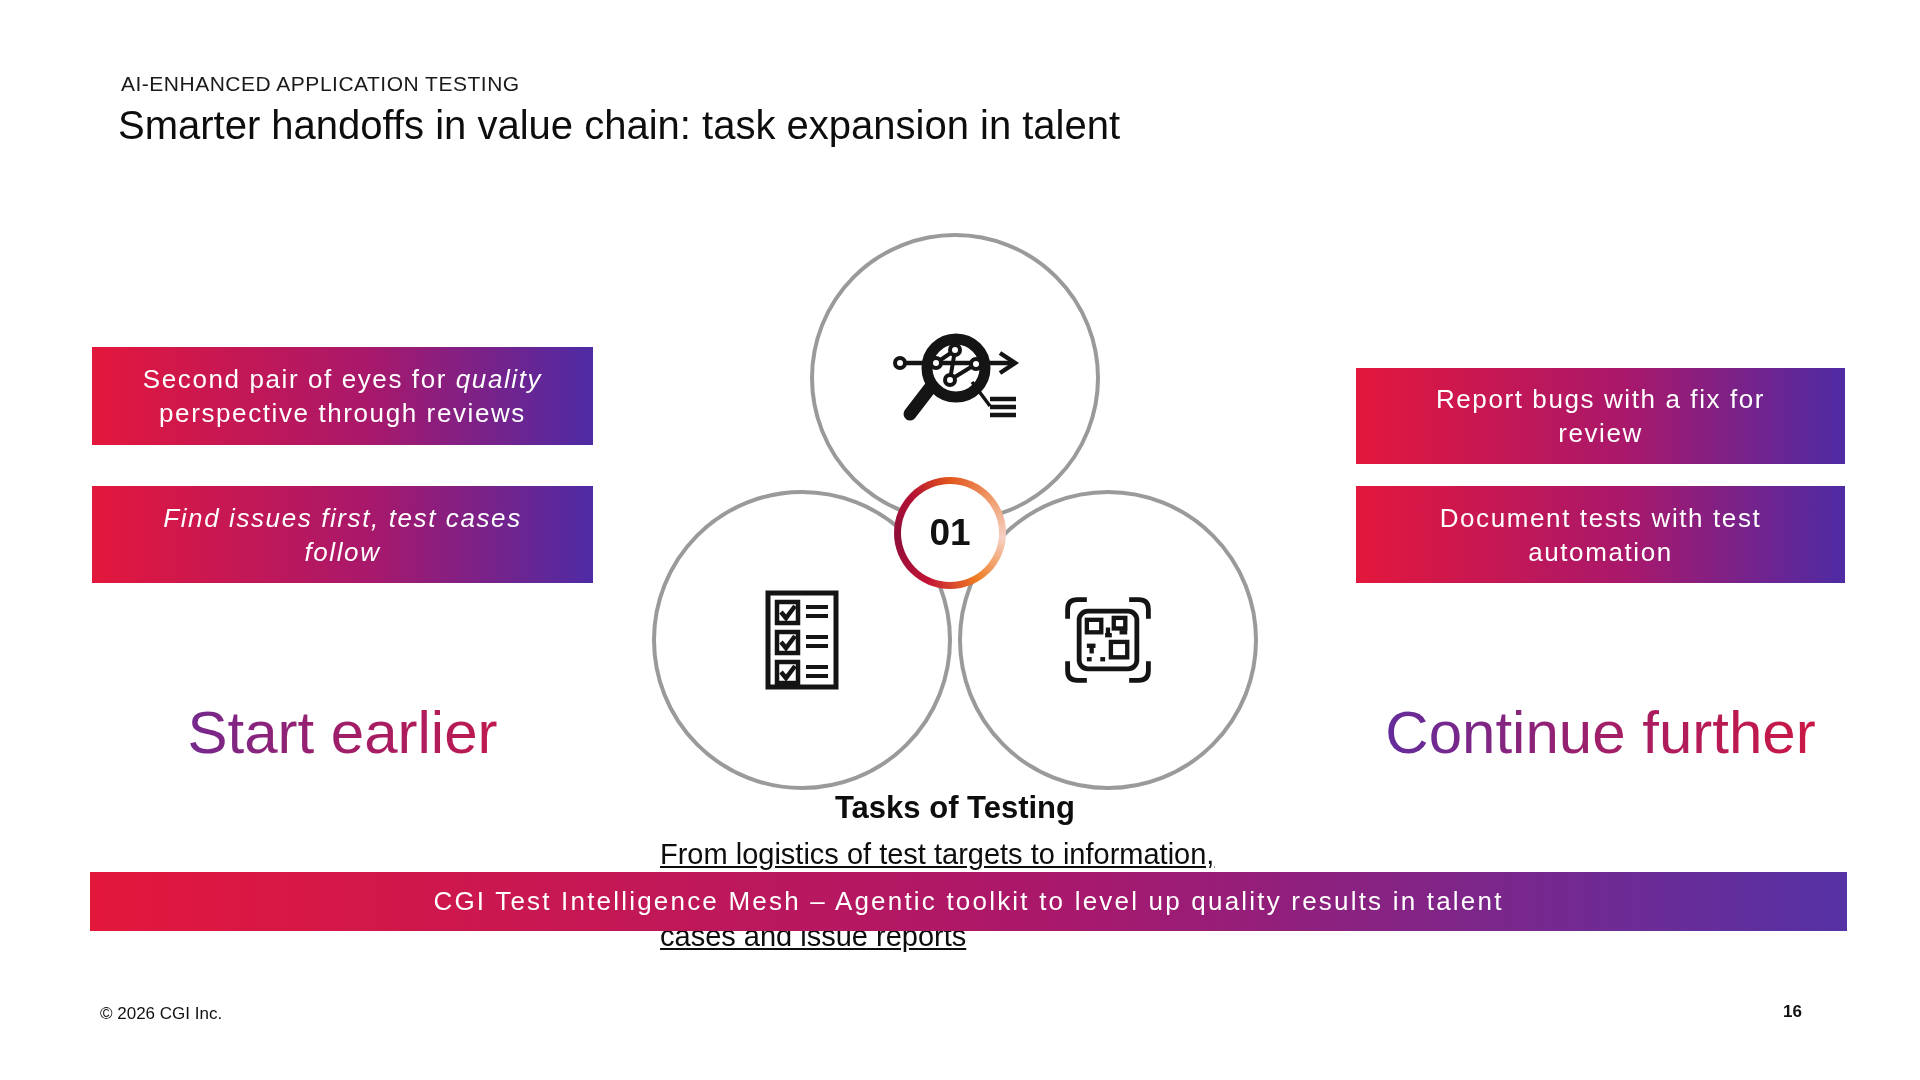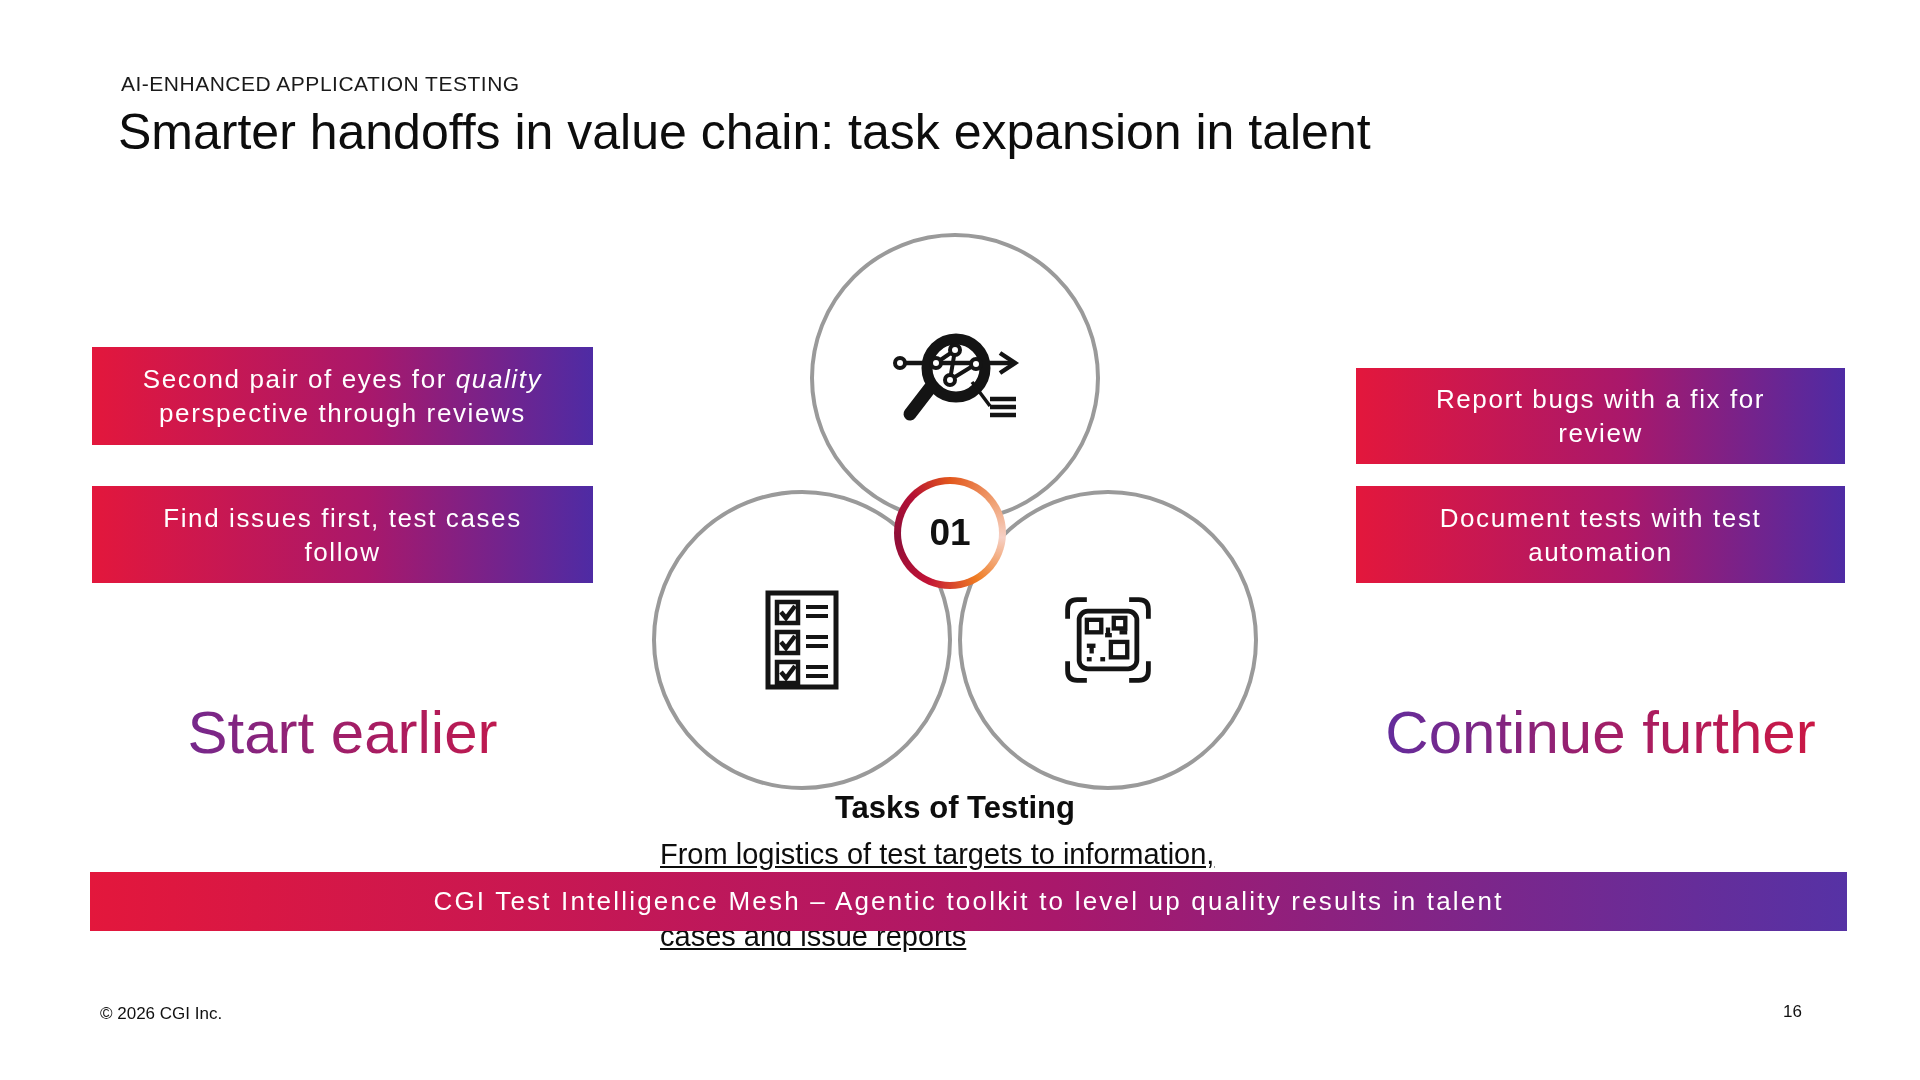--- a/index.html
+++ b/index.html
@@ -4,21 +4,21 @@
 <style>
   html,body{margin:0;padding:0;background:#ffffff;}
   .slide{
     position:relative;width:1920px;height:1080px;background:#ffffff;overflow:hidden;
     font-family:"Liberation Sans", sans-serif;color:#1a1a1a;
   }
   .eyebrow{
     position:absolute;left:121px;top:72px;font-size:21px;letter-spacing:.5px;color:#1a1a1a;
   }
   .title{
-    position:absolute;left:118px;top:103px;font-size:50px;font-weight:400;color:#0d0d0d;white-space:nowrap;
+    position:absolute;left:118px;top:103px;font-size:40px;font-weight:400;color:#0d0d0d;white-space:nowrap;
   }
   
   .circle{
     position:absolute;border:4px solid #9a9a9a;background:#ffffff;border-radius:50%;
     display:flex;align-items:center;justify-content:center;box-sizing:border-box;
   }
   .circle-top{left:810px;top:233px;width:290px;height:290px;}
   .circle-left{left:652px;top:490px;width:300px;height:300px;}
   .circle-right{left:958px;top:490px;width:300px;height:300px;}
   .badge{
@@ -34,21 +34,21 @@
     font-size:37px;font-weight:700;color:#111;
   }
   
   .banner{
     position:absolute;box-sizing:border-box;
     background:linear-gradient(90deg,#e3173c 0%, #a9186b 55%, #4e2ba4 100%);
     color:#ffffff;display:flex;flex-direction:column;align-items:center;justify-content:center;
     font-size:26px;letter-spacing:1.6px;line-height:34px;text-align:center;
   }
   .banner-l1{left:92px;top:347px;width:501px;height:98px;}
-  .banner-l2{left:92px;top:486px;width:501px;height:97px;}
+  .banner-l2{left:92px;top:486px;width:501px;height:97px;font-style:italic;}
   .banner-r1{left:1356px;top:368px;width:489px;height:96px;}
   .banner-r2{left:1356px;top:486px;width:489px;height:97px;}
   .caption{
     position:absolute;top:698px;font-size:60px;font-weight:400;text-align:center;white-space:nowrap;
     background:linear-gradient(90deg,#5b2ea3 0%, #a61d63 55%, #d01740 100%);
     -webkit-background-clip:text;background-clip:text;color:transparent;
   }
   .caption-left{left:92px;width:501px;}
   .caption-right{left:1356px;width:489px;}
   .diagram-heading{
@@ -59,21 +59,21 @@
     position:absolute;left:660px;top:834px;width:590px;
     font-size:29px;line-height:41px;color:#0d0d0d;text-decoration:underline;
   }
   .bottom-banner{
     position:absolute;left:90px;top:872px;width:1757px;height:59px;
     background:linear-gradient(90deg,#e3173c 0%, #a9186b 55%, #5632a5 100%);
     color:#ffffff;display:flex;align-items:center;justify-content:center;
     font-size:26px;letter-spacing:2.2px;white-space:nowrap;
   }
   .copyright{position:absolute;left:100px;top:1004px;font-size:17px;color:#111;}
-  .page-number{position:absolute;left:1740px;top:1002px;width:62px;text-align:right;font-size:17px;color:#111;}
+  .page-number{position:absolute;left:1740px;top:1002px;width:62px;text-align:right;font-size:17px;color:#111;font-weight:bold;}
   .icon svg{display:block;}
 </style>
 </head>
 <body>
 
 <div class="slide">
 
   <div class="eyebrow">AI-ENHANCED APPLICATION TESTING</div>
   <div class="title">Smarter handoffs in value chain: task expansion in talent</div>
 

